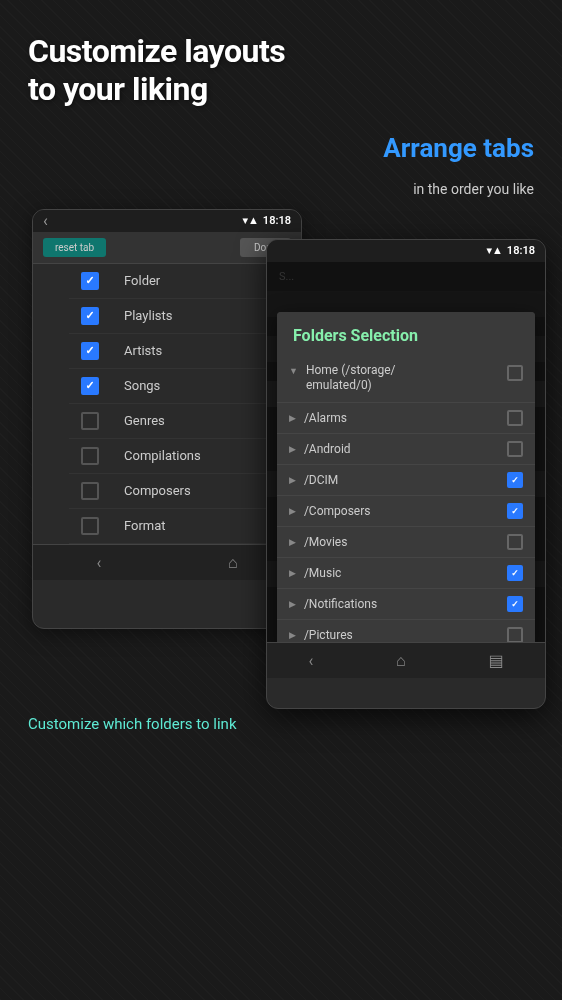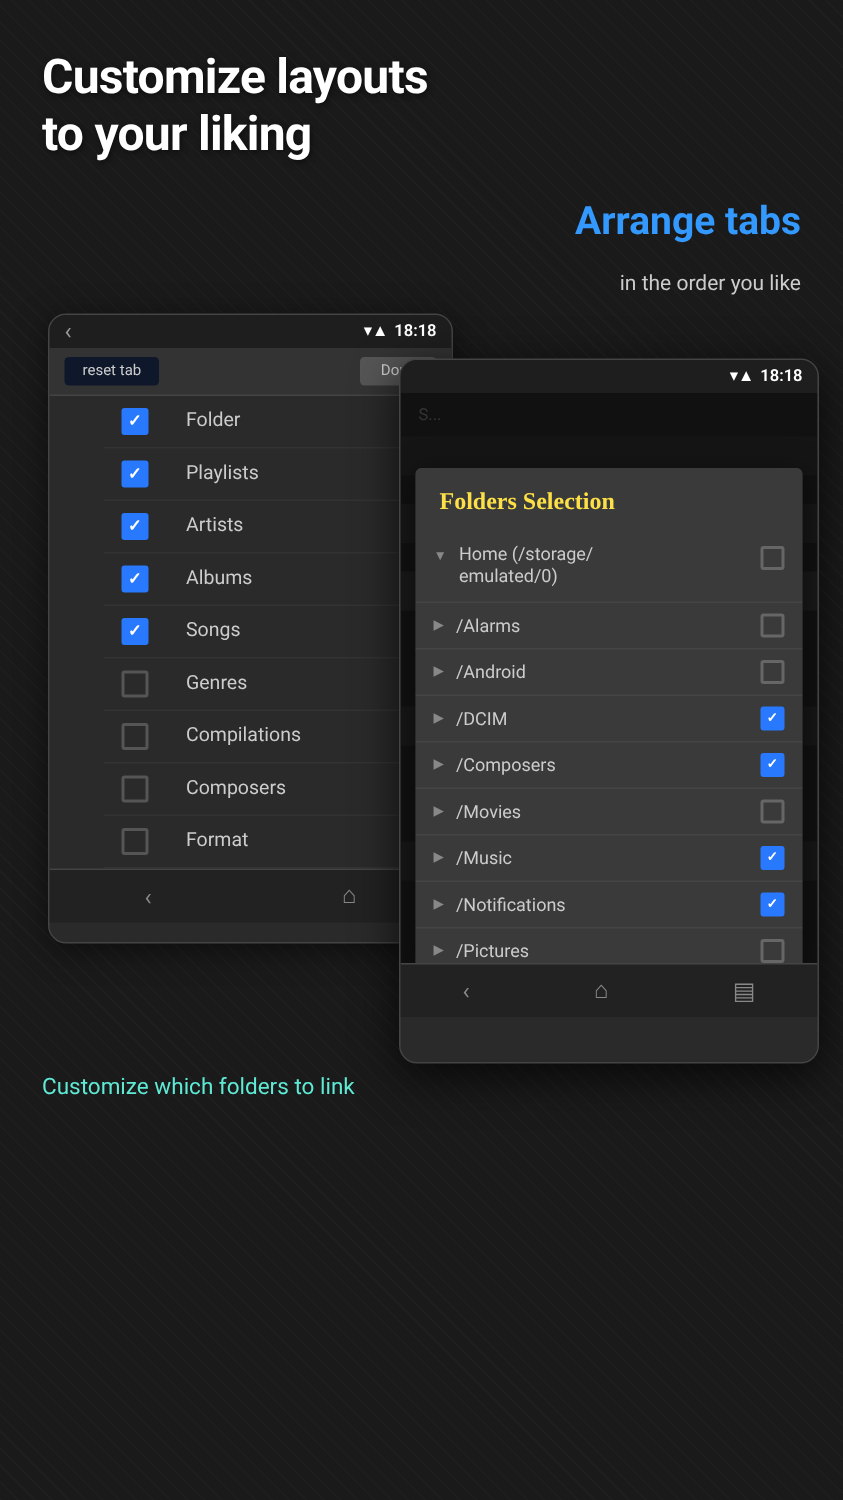--- a/index.html
+++ b/index.html
@@ -94,21 +94,21 @@
     .phone-toolbar {
       display: flex;
       background: #333;
       height: 32px;
       align-items: center;
       justify-content: space-between;
       padding: 0 10px;
       border-bottom: 1px solid #444;
     }
     .toolbar-btn {
-      background: #0f172a;
+      background: #0f766e;
       color: #ccc;
       font-size: 10px;
       padding: 4px 12px;
       border-radius: 3px;
       cursor: pointer;
     }
     .toolbar-btn-done {
       background: #555;
       color: #ccc;
       font-size: 10px;
@@ -196,23 +196,22 @@
       background: #3a3a3a;
       border-radius: 4px;
       overflow: hidden;
       box-shadow: 0 4px 20px rgba(0,0,0,0.5);
     }
 
     .dialog-title {
       padding: 14px 16px 10px;
       font-size: 16px;
       font-weight: 700;
-      color: #fde047;
+      color: #86efac;
       background: #3a3a3a;
-      font-family: Liberation Serif, serif;
     }
 
     .dialog-list {
       background: #3a3a3a;
     }
 
     .folder-item {
       display: flex;
       align-items: center;
       padding: 7px 12px;
@@ -327,24 +326,20 @@
         <div class="checkbox checked"></div>
         <span class="check-item-label">Folder</span>
       </div>
       <div class="check-item">
         <div class="checkbox checked"></div>
         <span class="check-item-label">Playlists</span>
       </div>
       <div class="check-item">
         <div class="checkbox checked"></div>
         <span class="check-item-label">Artists</span>
-      </div>
-      <div class="check-item">
-        <div class="checkbox checked"></div>
-        <span class="check-item-label">Albums</span>
       </div>
       <div class="check-item">
         <div class="checkbox checked"></div>
         <span class="check-item-label">Songs</span>
       </div>
       <div class="check-item">
         <div class="checkbox"></div>
         <span class="check-item-label">Genres</span>
       </div>
       <div class="check-item">

